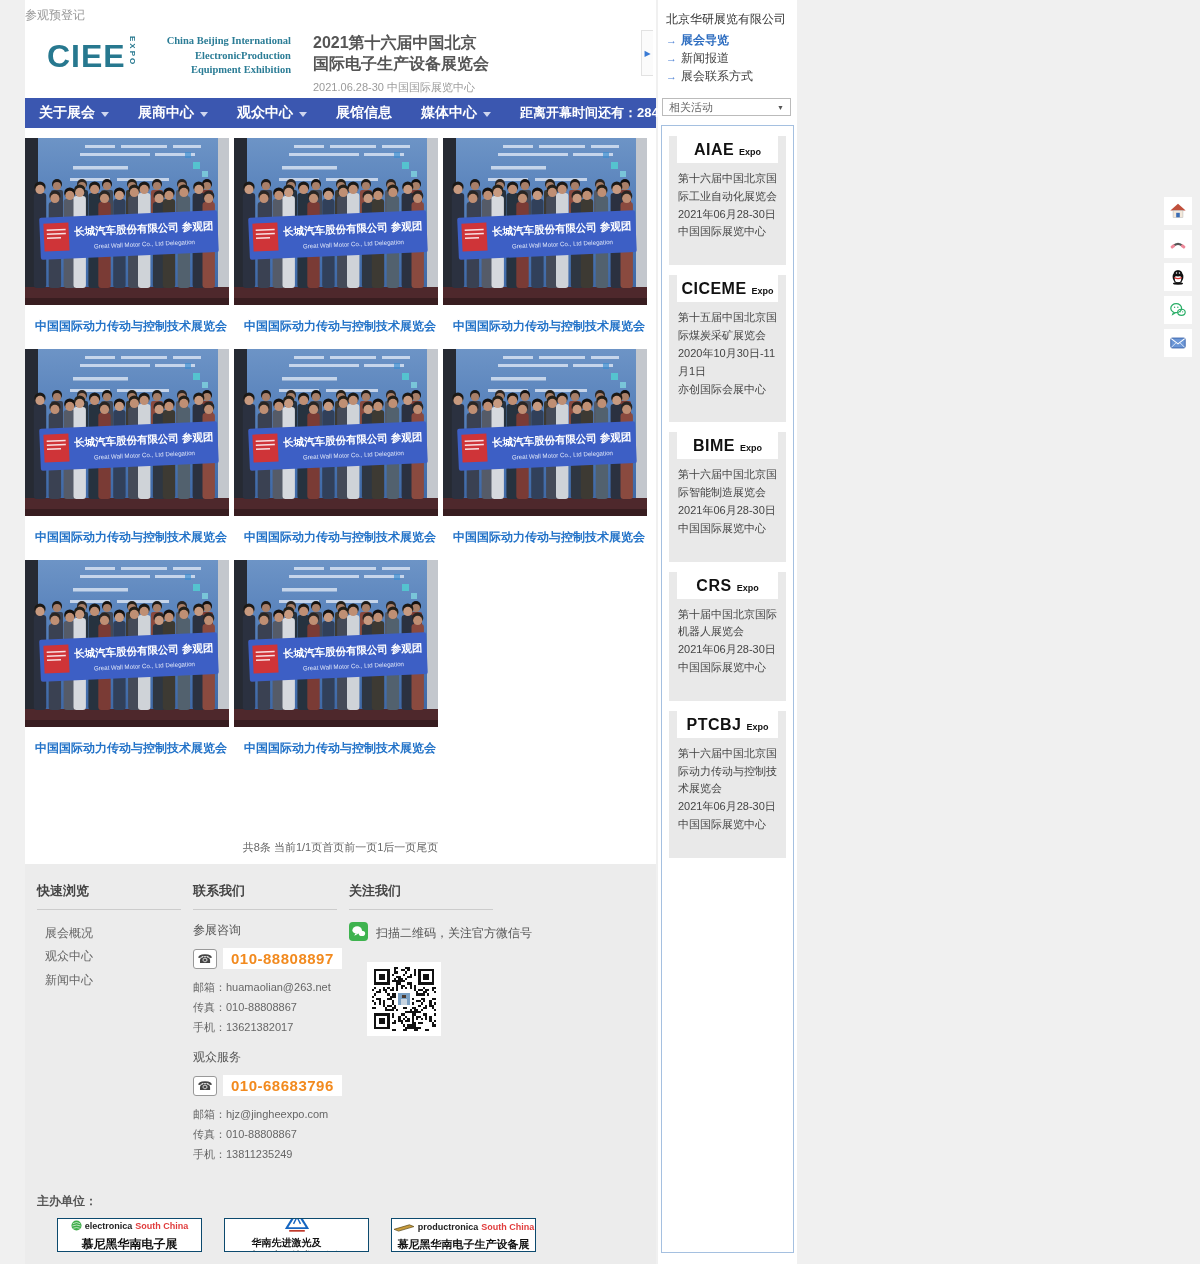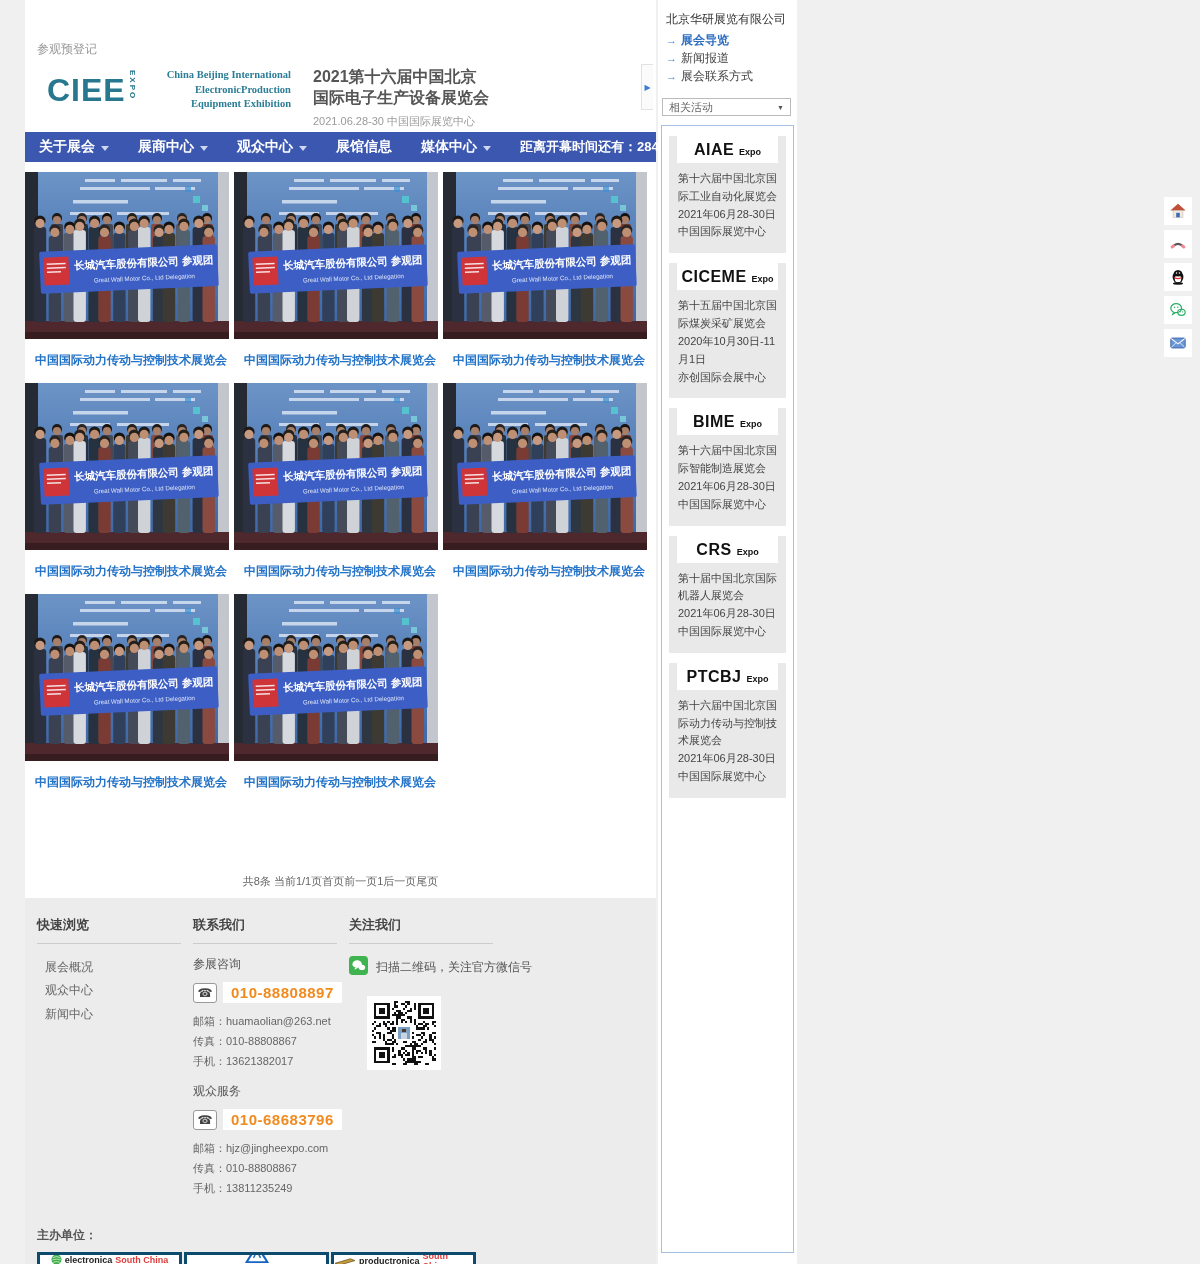--- a/index.html
+++ b/index.html
@@ -1,21 +1,21 @@
 <!DOCTYPE html>
 <html><head>
 <meta charset="utf-8">
 <style>
   * { margin:0; padding:0; box-sizing:border-box; }
   html,body { width:1200px; height:1264px; }
   body { background:#f0f0f0; font-family:"Liberation Sans","DejaVu Sans",sans-serif; position:relative; overflow:hidden; }
 
   
   .main-col { position:absolute; left:25px; top:0; width:631px; height:1264px; background:#fff; }
-  .pre-register { height:28px; line-height:30px; padding-left:12px; font-size:12px; color:#9a9a9a; cursor:pointer;margin-top:34px; }
+  .pre-register { height:28px; line-height:30px; font-size:12px; color:#9a9a9a; cursor:pointer; }
   .header { height:70px; position:relative; }
   .logo-row { position:absolute; left:22px; top:6px; display:flex; align-items:center; }
   .ciee { font-size:32px; font-weight:bold; color:#27788f; letter-spacing:1px; line-height:1; }
   .ciee-expo { writing-mode:vertical-rl; font-size:8px; font-weight:bold; letter-spacing:2px; color:#27788f; margin-left:2px; height:40px; }
   .logo-en { margin-left:30px; text-align:right; font-family:"Liberation Serif","DejaVu Serif",serif; font-weight:bold; font-size:10.5px; color:#2c7d96; line-height:1.4; }
   .title-block { position:absolute; left:288px; top:5px; }
   .title-line { font-size:16px; font-weight:bold; color:#555; line-height:1.3; }
   .date-venue { font-size:11px; color:#9a9a9a; margin-top:5px; }
   .ribbon { position:absolute; right:3px; top:2px; width:12px; height:46px; background:#fbfbfb; border:1px solid #e2e2e2; border-right:none; display:flex; align-items:center; justify-content:center; font-size:8px; color:#3a7bd5; cursor:pointer; }
 
@@ -45,38 +45,38 @@
   .phone-num { background:#fff; color:#f28a1e; font-weight:bold; font-size:15px; padding:2px 8px; margin-left:6px; letter-spacing:0.5px; }
   .c-line { font-size:11px; color:#666; line-height:1.8; }
   .contact-sec { margin-bottom:12px; }
   .follow-row { display:flex; align-items:center; }
   .follow-tip { font-size:12px; color:#555; margin-left:8px; }
   .qr-wrap { margin:17px 0 0 18px; width:74px; height:74px; background:#fff; padding:5px; }
   .qr-wrap svg { width:64px; height:64px; display:block; }
 
   .org-label { font-size:12px; font-weight:bold; color:#555; margin-top:16px; }
   .org-row { display:flex; margin-top:8px; }
-  .org-box { width:145px; height:34px; background:#fff; border:3px solid #0c4a6e; margin-right:2px; display:flex; flex-direction:column; align-items:center; justify-content:center; cursor:pointer; overflow:hidden; }
+  .org-box { width:145px; height:34px; background:#fff; border:1px solid #0c4a6e; margin-right:2px; display:flex; flex-direction:column; align-items:center; justify-content:center; cursor:pointer; overflow:hidden;margin-left:20px; }
   .org-line { display:flex; align-items:center; gap:3px; }
   .org-brand { font-size:9px; font-weight:bold; color:#222; }
   .org-region { font-size:9px; font-weight:bold; color:#e03c3c; }
   .org-cn { font-size:12px; font-weight:bold; color:#111; font-family:"Liberation Serif","DejaVu Serif",serif; margin-top:1px; }
   .org-box2 { flex-direction:column; }
   .laser-txt { font-size:10px; font-weight:bold; color:#111; line-height:1.3; }
 
   
   .sidebar { position:absolute; left:658px; top:0; width:139px; height:1264px; background:#fff; }
   .company { padding:11px 8px 3px; font-size:12px; color:#333;font-family:Liberation Serif, serif; }
   .s-link { display:flex; align-items:center; font-size:12px; color:#444; padding:1px 8px; line-height:16px; cursor:pointer; }
   .s-arrow { color:#4a7fd4; margin-right:4px; font-size:11px; }
   .s-link.active { color:#2d6dc0; font-weight:bold; }
   .dropdown { margin:13px 6px 0 4px; height:18px; border:1px solid #bbb; background:#fff; font-size:11px; color:#666; display:flex; align-items:center; justify-content:space-between; padding:0 6px; cursor:pointer; }
   .dd-caret { font-size:7px; color:#555; }
   .panel { margin:9px 3px 0 3px; border:1px solid #a5c0e0; height:1128px; overflow:hidden; }
-  .expo-card { background:#e9e9e9; margin:10px 7px; padding-bottom:4px; cursor:pointer; }
+  .expo-card { background:#e9e9e9; margin:10px 7px; padding-bottom:16px; cursor:pointer; }
   .expo-title { background:#fff; margin:9px 8px 7px; padding:5px 0 4px; text-align:center; }
   .expo-name { font-size:16px; font-weight:bold; color:#111; letter-spacing:0.5px; }
   .expo-tag { font-size:9px; font-weight:bold; color:#111; margin-left:5px; }
   .expo-desc,.expo-date,.expo-venue { font-size:11px; color:#444; padding:0 9px; line-height:1.62; }
   .expo-venue { padding-bottom:8px; }
 
   
   .float-bar { position:absolute; left:1164px; top:197px; width:28px; }
   .fbtn { width:28px; height:28px; background:#fff; margin-bottom:5px; display:flex; align-items:center; justify-content:center; cursor:pointer; }
 </style>

